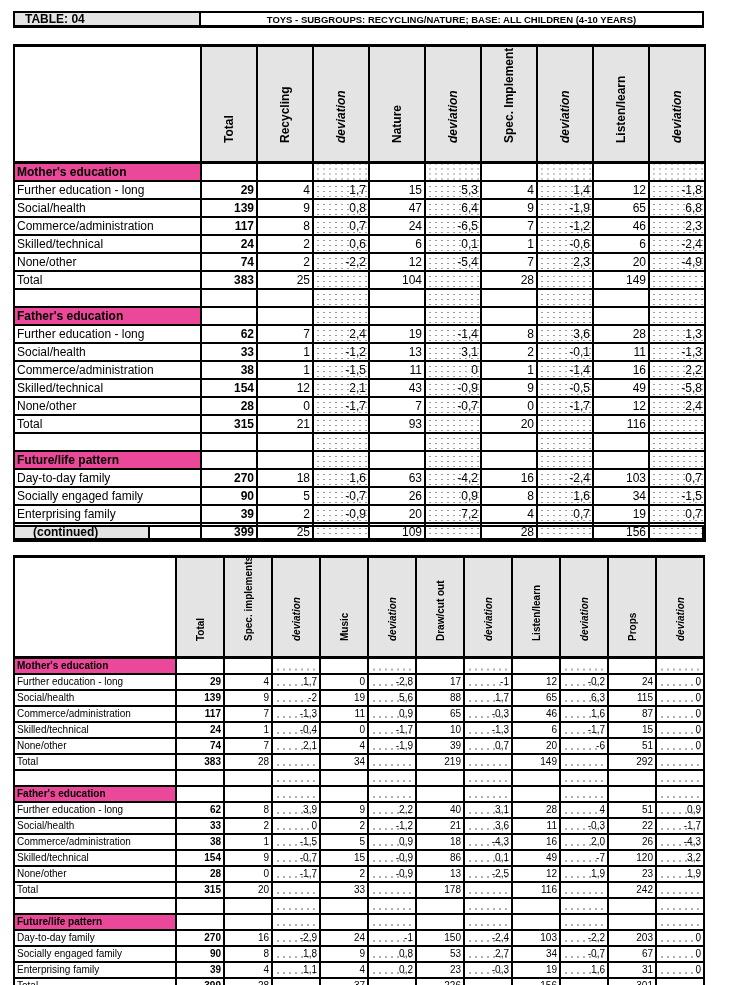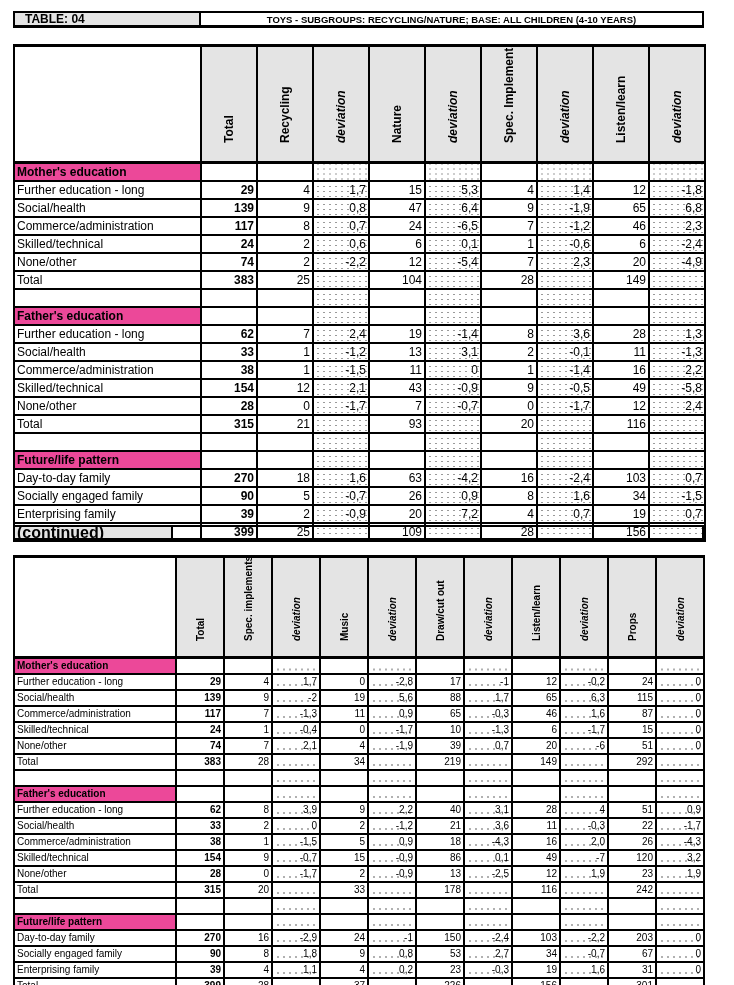--- a/index.html
+++ b/index.html
@@ -7,22 +7,22 @@
          font-family: "Liberation Sans", sans-serif; color: #000; }
 
   .titlebar { position: absolute; left: 13px; top: 11px; width: 691px; height: 17px;
               border: 2px solid #000; border-bottom-width: 3px; box-sizing: border-box; display: flex; }
   .titlebar .tb-left { width: 186px; background: #e4e4e4; border-right: 2px solid #000;
               font-weight: bold; font-size: 12px; line-height: 13px; padding-left: 10px; box-sizing: border-box; }
   .titlebar .tb-right { flex: 1; text-align: center; font-weight: bold; font-size: 9.5px; line-height: 13px; }
 
   .contbar { position: absolute; left: 13px; top: 525px; width: 691px; height: 16px;
              border: 2px solid #000; border-bottom-width: 3px; box-sizing: border-box; display: flex; }
-  .contbar .tb-left { width: 158px; background: #e4e4e4; border-right: 2px solid #000;
-             font-weight: bold; font-size: 16px; line-height: 11px; padding-left: 2px; box-sizing: border-box; }
+  .contbar .tb-left { width: 135px; background: #e4e4e4; border-right: 2px solid #000;
+             font-weight: bold; font-size: 12px; line-height: 11px; padding-left: 18px; box-sizing: border-box; }
   .contbar .tb-right { flex: 1; }
 
   table.grid { position: absolute; border-collapse: collapse; table-layout: fixed; }
   table.grid td, table.grid th { padding: 0; overflow: hidden; white-space: nowrap; }
 
   
   #t1 { left: 13px; top: 44px; width: 692px; border-top: 3px solid #000; }
   #t1 col.lab { width: 187px; }
   #t1 col.num { width: 56px; }
   #t1 th { height: 114px; background: #e4e4e4; border: 2px solid #000; border-bottom-width: 3px;

